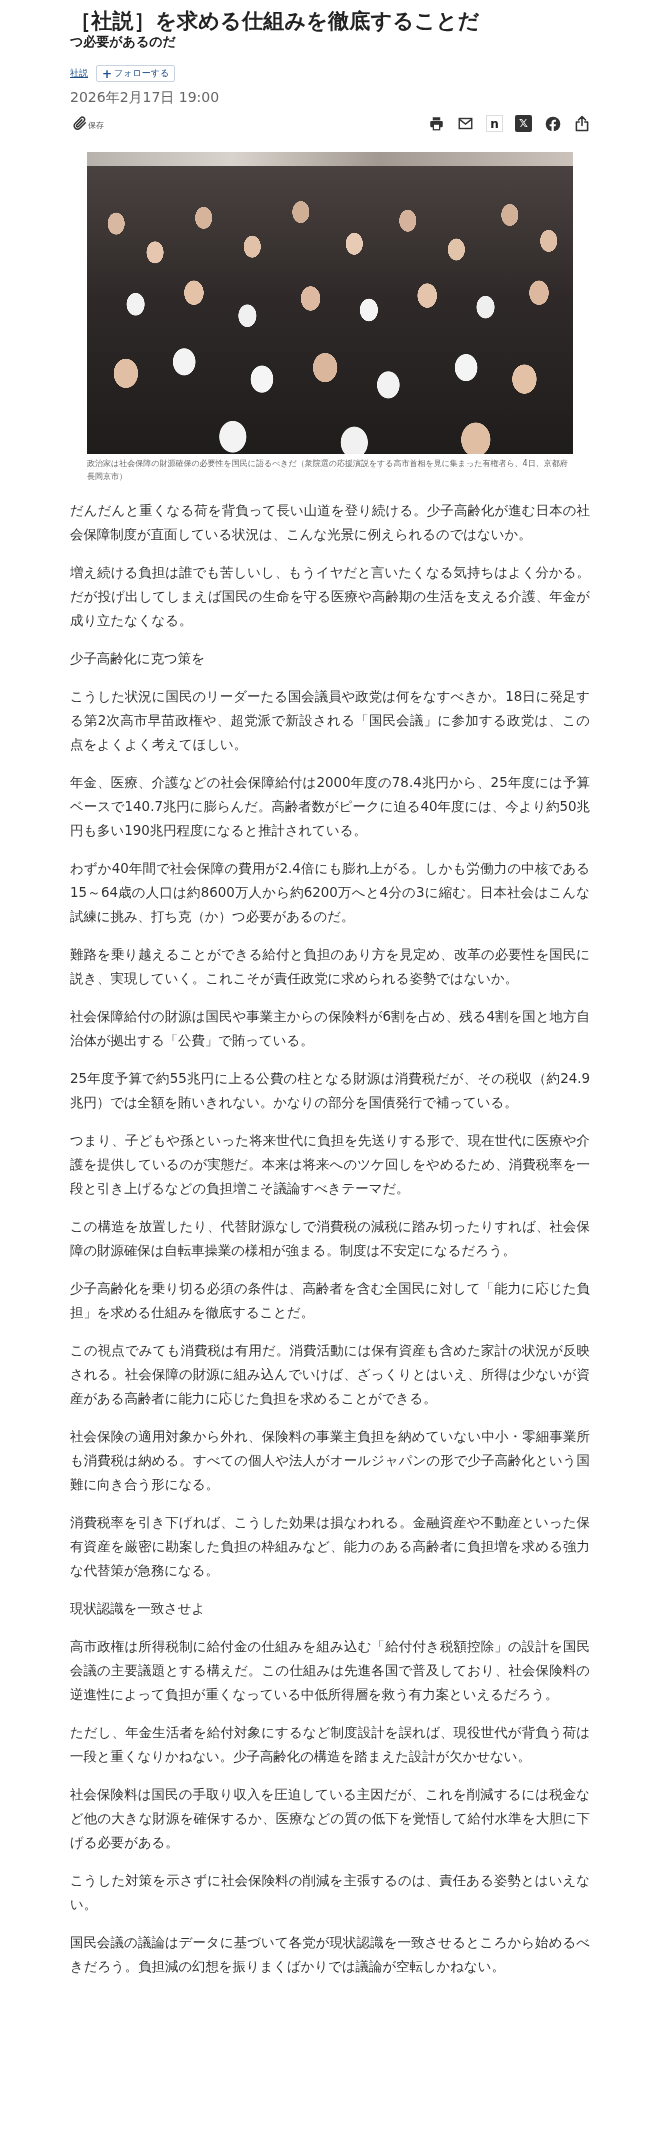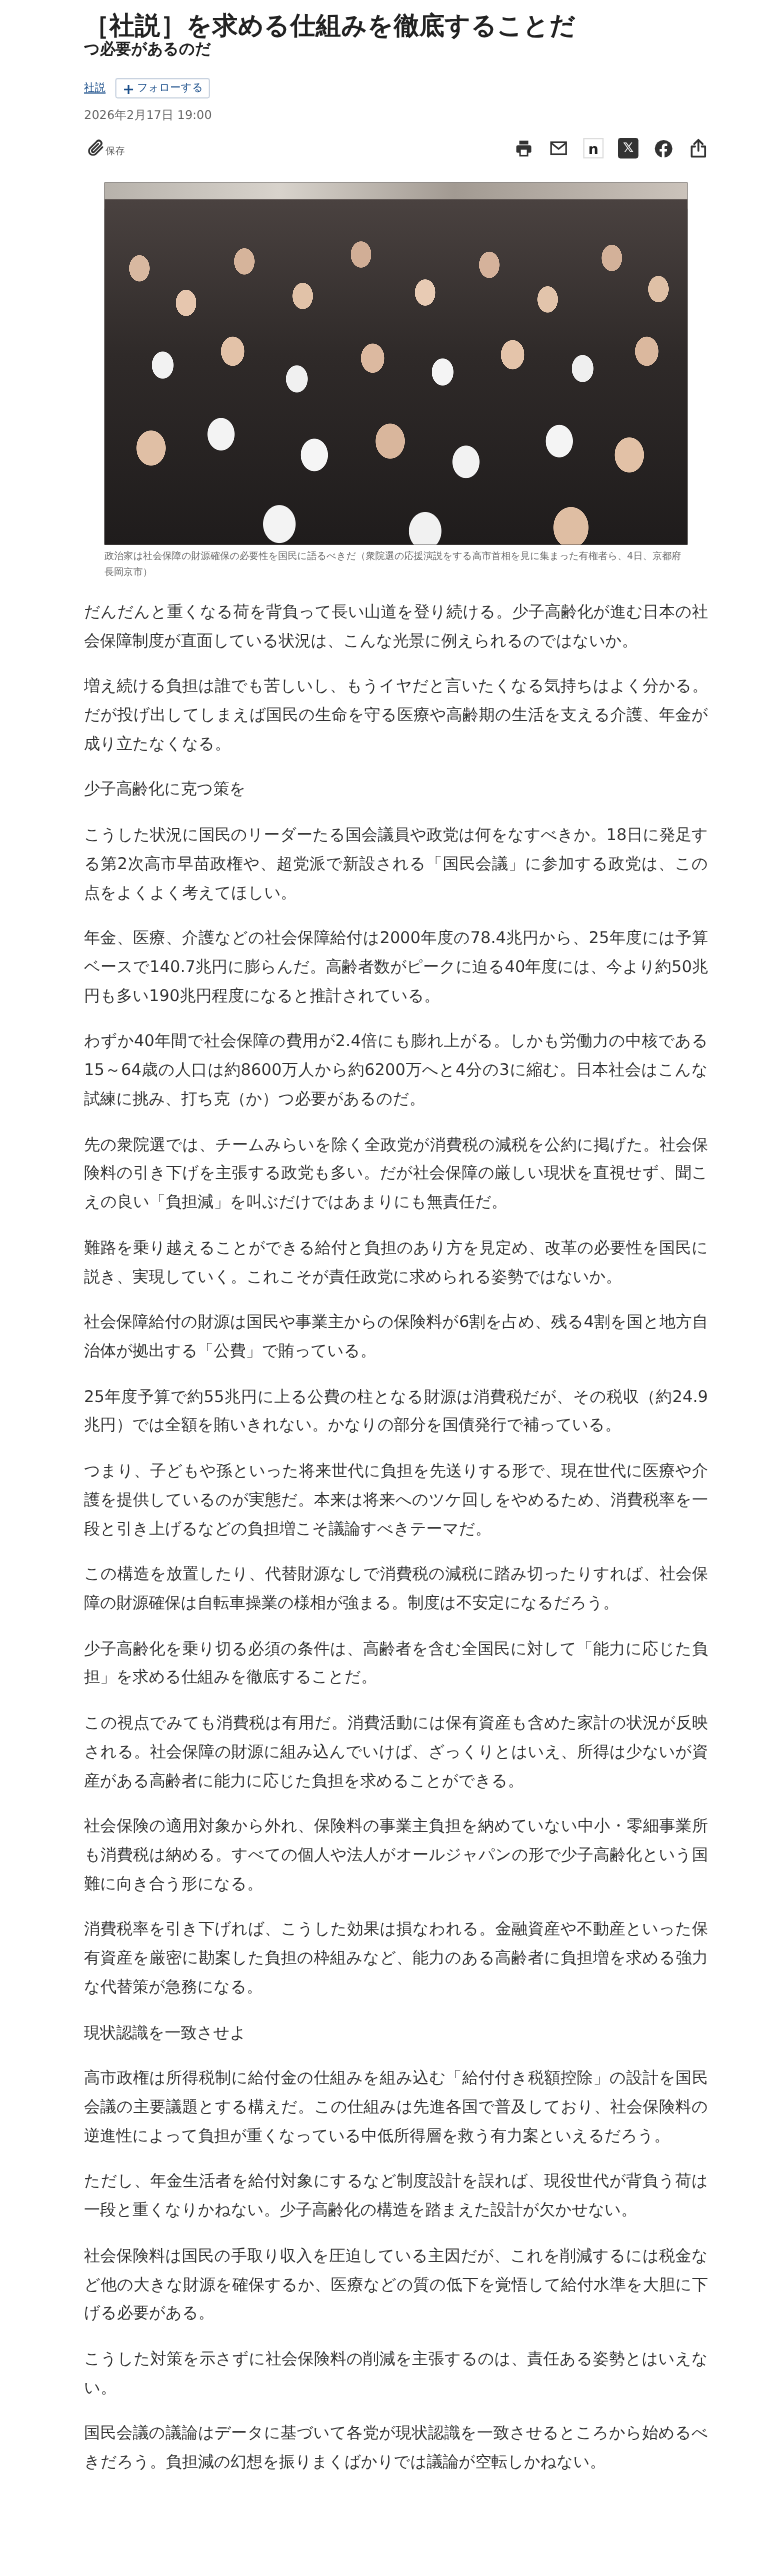--- a/index.html
+++ b/index.html
@@ -27,21 +27,21 @@
       font-size: 9px; color: #1a4e8a; text-decoration: underline; margin-right: 8px;
       cursor: pointer;
     }
     .follow-btn {
       display: flex; align-items: center; gap: 2px;
       border: 1px solid #c9d3e0; border-radius: 2px; background: #fff;
       height: 17px; padding: 0 5px; font-size: 9px; color: #1a4e8a; cursor: pointer;
     }
     .follow-btn .plus { font-size: 12px; font-weight: bold; color: #1a4e8a; line-height: 12px; }
     .date {
-      position: absolute; left: 0; top: 89px; font-size: 10px; color: #666;
+      position: absolute; left: 0; top: 89px; font-size: 14px; color: #666;
     }
     .toolbar { position: absolute; left: 0; top: 115px; width: 520px; height: 20px; }
     .save {
       position: absolute; left: 2px; top: 0; display: flex; align-items: center; gap: 0;
       cursor: pointer;
     }
     .save .label { font-size: 8px; color: #555; }
     .share-icons { position: absolute; right: 0; top: 0; display: flex; gap: 12px; align-items: center; }
     .share-icons .ic {
       width: 17px; height: 17px; display: flex; align-items: center; justify-content: center;
@@ -171,21 +171,20 @@
   </div>
   <div class="caption">政治家は社会保障の財源確保の必要性を国民に語るべきだ（衆院選の応援演説をする高市首相を見に集まった有権者ら、4日、京都府長岡京市）</div>
 
   <div class="body">
     <p>だんだんと重くなる荷を背負って長い山道を登り続ける。少子高齢化が進む日本の社会保障制度が直面している状況は、こんな光景に例えられるのではないか。</p>
     <p>増え続ける負担は誰でも苦しいし、もうイヤだと言いたくなる気持ちはよく分かる。だが投げ出してしまえば国民の生命を守る医療や高齢期の生活を支える介護、年金が成り立たなくなる。</p>
     <h2>少子高齢化に克つ策を</h2>
     <p>こうした状況に国民のリーダーたる国会議員や政党は何をなすべきか。18日に発足する第2次高市早苗政権や、超党派で新設される「国民会議」に参加する政党は、この点をよくよく考えてほしい。</p>
     <p>年金、医療、介護などの社会保障給付は2000年度の78.4兆円から、25年度には予算ベースで140.7兆円に膨らんだ。高齢者数がピークに迫る40年度には、今より約50兆円も多い190兆円程度になると推計されている。</p>
     <p>わずか40年間で社会保障の費用が2.4倍にも膨れ上がる。しかも労働力の中核である15～64歳の人口は約8600万人から約6200万へと4分の3に縮む。日本社会はこんな試練に挑み、打ち克（か）つ必要があるのだ。</p>
-    <p>先の衆院選では、チームみらいを除く全政党が消費税の減税を公約に掲げた。社会保険料の引き下げを主張する政党も多い。だが社会保障の厳しい現状を直視せず、聞こえの良い「負担減」を叫ぶだけではあまりにも無責任だ。</p>
     <p>難路を乗り越えることができる給付と負担のあり方を見定め、改革の必要性を国民に説き、実現していく。これこそが責任政党に求められる姿勢ではないか。</p>
     <p>社会保障給付の財源は国民や事業主からの保険料が6割を占め、残る4割を国と地方自治体が拠出する「公費」で賄っている。</p>
     <p>25年度予算で約55兆円に上る公費の柱となる財源は消費税だが、その税収（約24.9兆円）では全額を賄いきれない。かなりの部分を国債発行で補っている。</p>
     <p>つまり、子どもや孫といった将来世代に負担を先送りする形で、現在世代に医療や介護を提供しているのが実態だ。本来は将来へのツケ回しをやめるため、消費税率を一段と引き上げるなどの負担増こそ議論すべきテーマだ。</p>
     <p>この構造を放置したり、代替財源なしで消費税の減税に踏み切ったりすれば、社会保障の財源確保は自転車操業の様相が強まる。制度は不安定になるだろう。</p>
     <p>少子高齢化を乗り切る必須の条件は、高齢者を含む全国民に対して「能力に応じた負担」を求める仕組みを徹底することだ。</p>
     <p>この視点でみても消費税は有用だ。消費活動には保有資産も含めた家計の状況が反映される。社会保障の財源に組み込んでいけば、ざっくりとはいえ、所得は少ないが資産がある高齢者に能力に応じた負担を求めることができる。</p>
     <p>社会保険の適用対象から外れ、保険料の事業主負担を納めていない中小・零細事業所も消費税は納める。すべての個人や法人がオールジャパンの形で少子高齢化という国難に向き合う形になる。</p>
     <p>消費税率を引き下げれば、こうした効果は損なわれる。金融資産や不動産といった保有資産を厳密に勘案した負担の枠組みなど、能力のある高齢者に負担増を求める強力な代替策が急務になる。</p>
     <h2>現状認識を一致させよ</h2>

